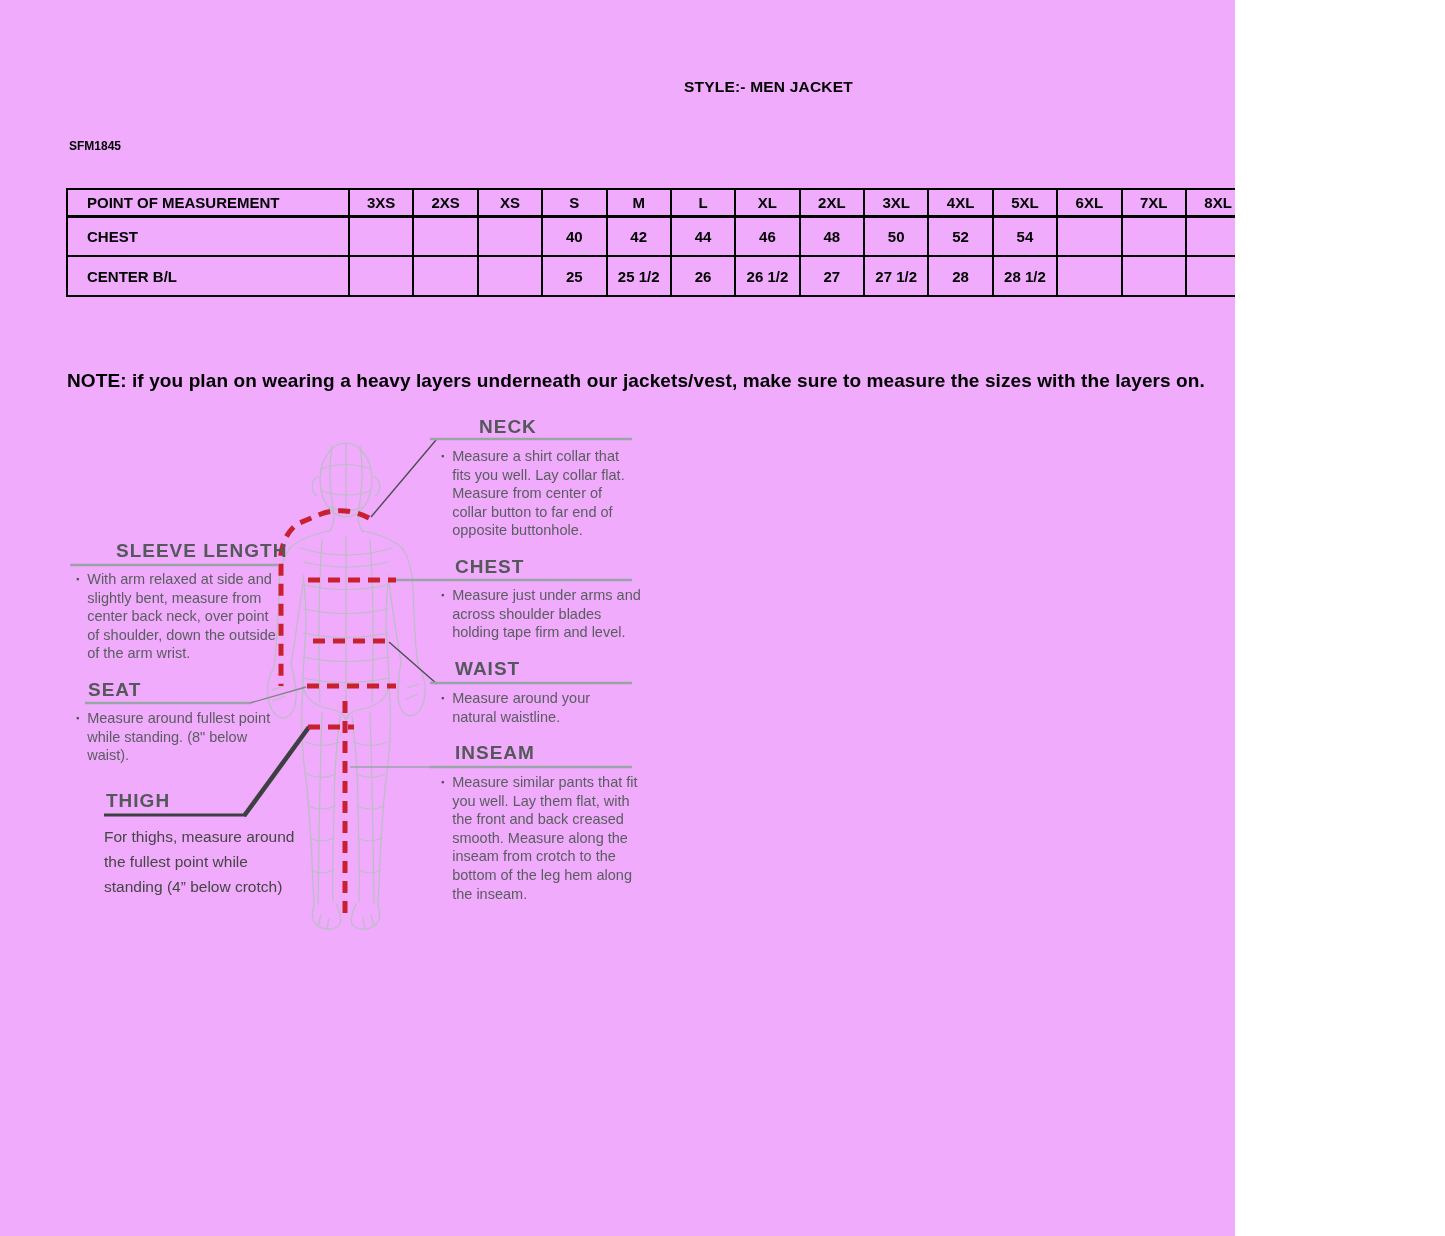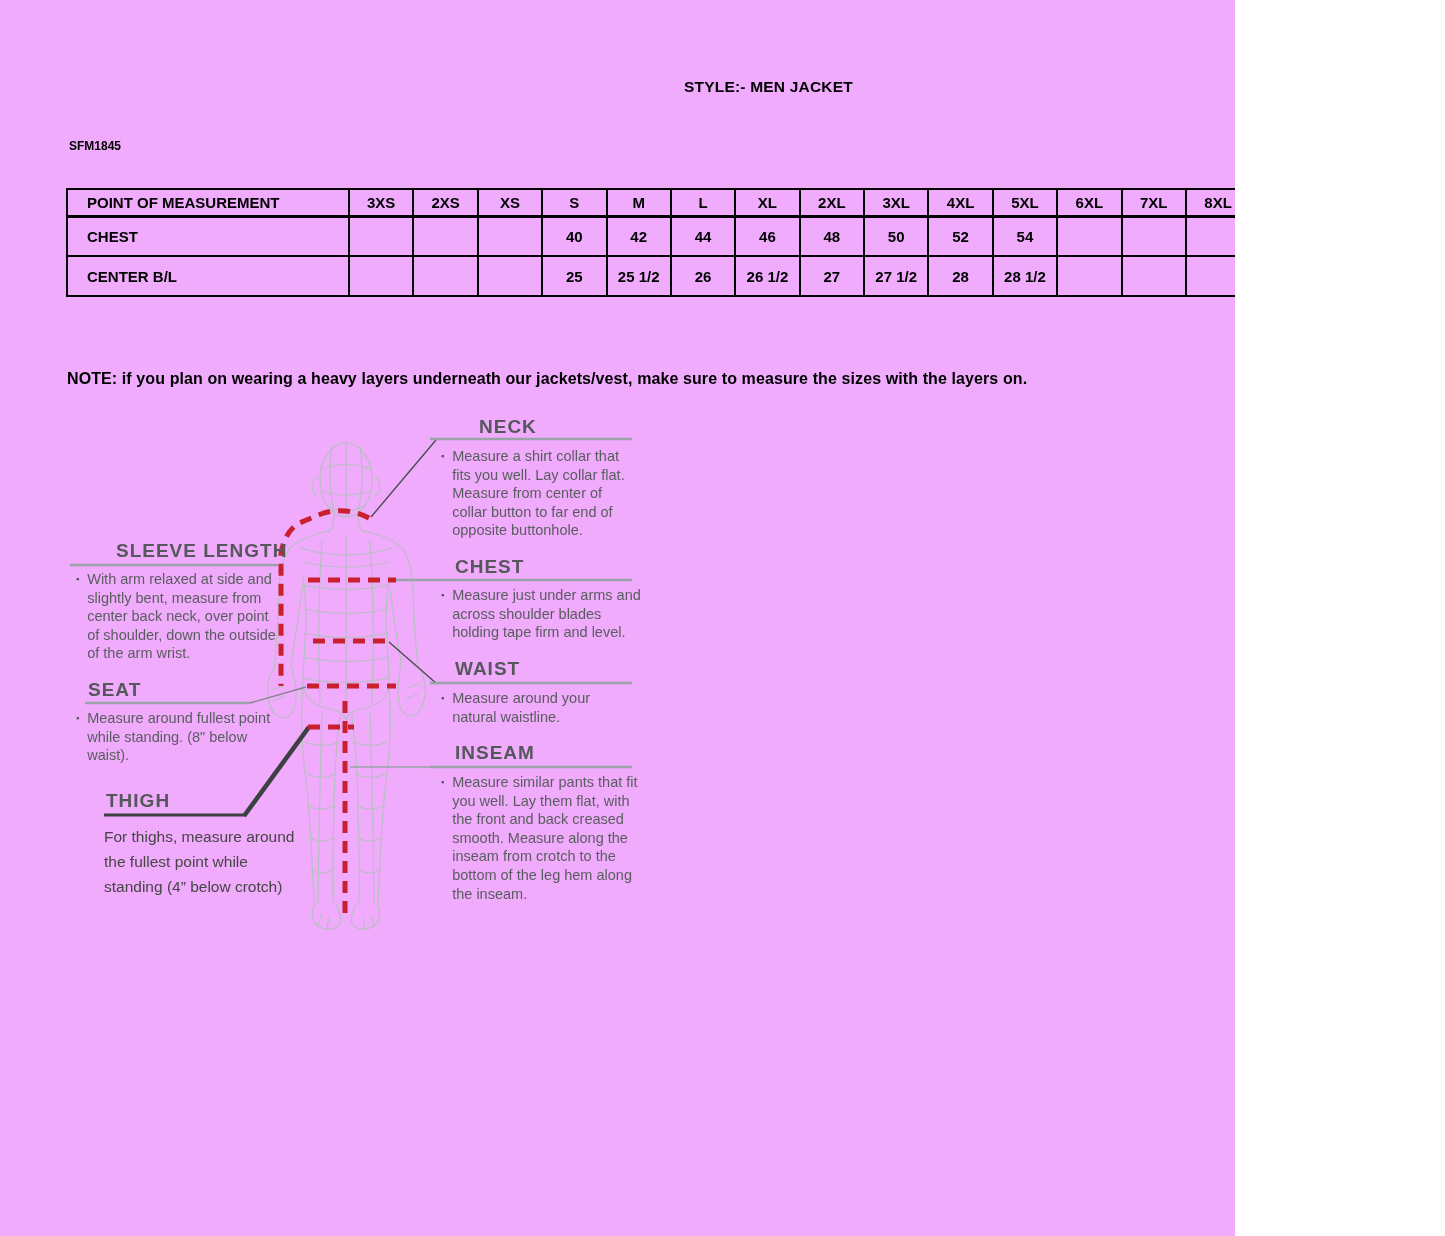--- a/index.html
+++ b/index.html
@@ -17,21 +17,21 @@
   .style-title {
     position:absolute; left:684px; top:78px;
     font-size:15.5px; font-weight:bold; letter-spacing:0.2px;
   }
   .style-code {
     position:absolute; left:69px; top:139px;
     font-size:12px; font-weight:bold;
   }
   .note-line {
     position:absolute; left:67px; top:370px;
-    font-size:16px; font-weight:bold; letter-spacing:0.1px;
+    font-size:19px; font-weight:bold; letter-spacing:0.1px;
   }
 
   
   #size-table {
     position:absolute; left:66px; top:188px;
     width:1314px;
     border-collapse:collapse; table-layout:fixed;
     font-size:15px; font-weight:bold; color:#000;
   }
   #size-table th, #size-table td {

